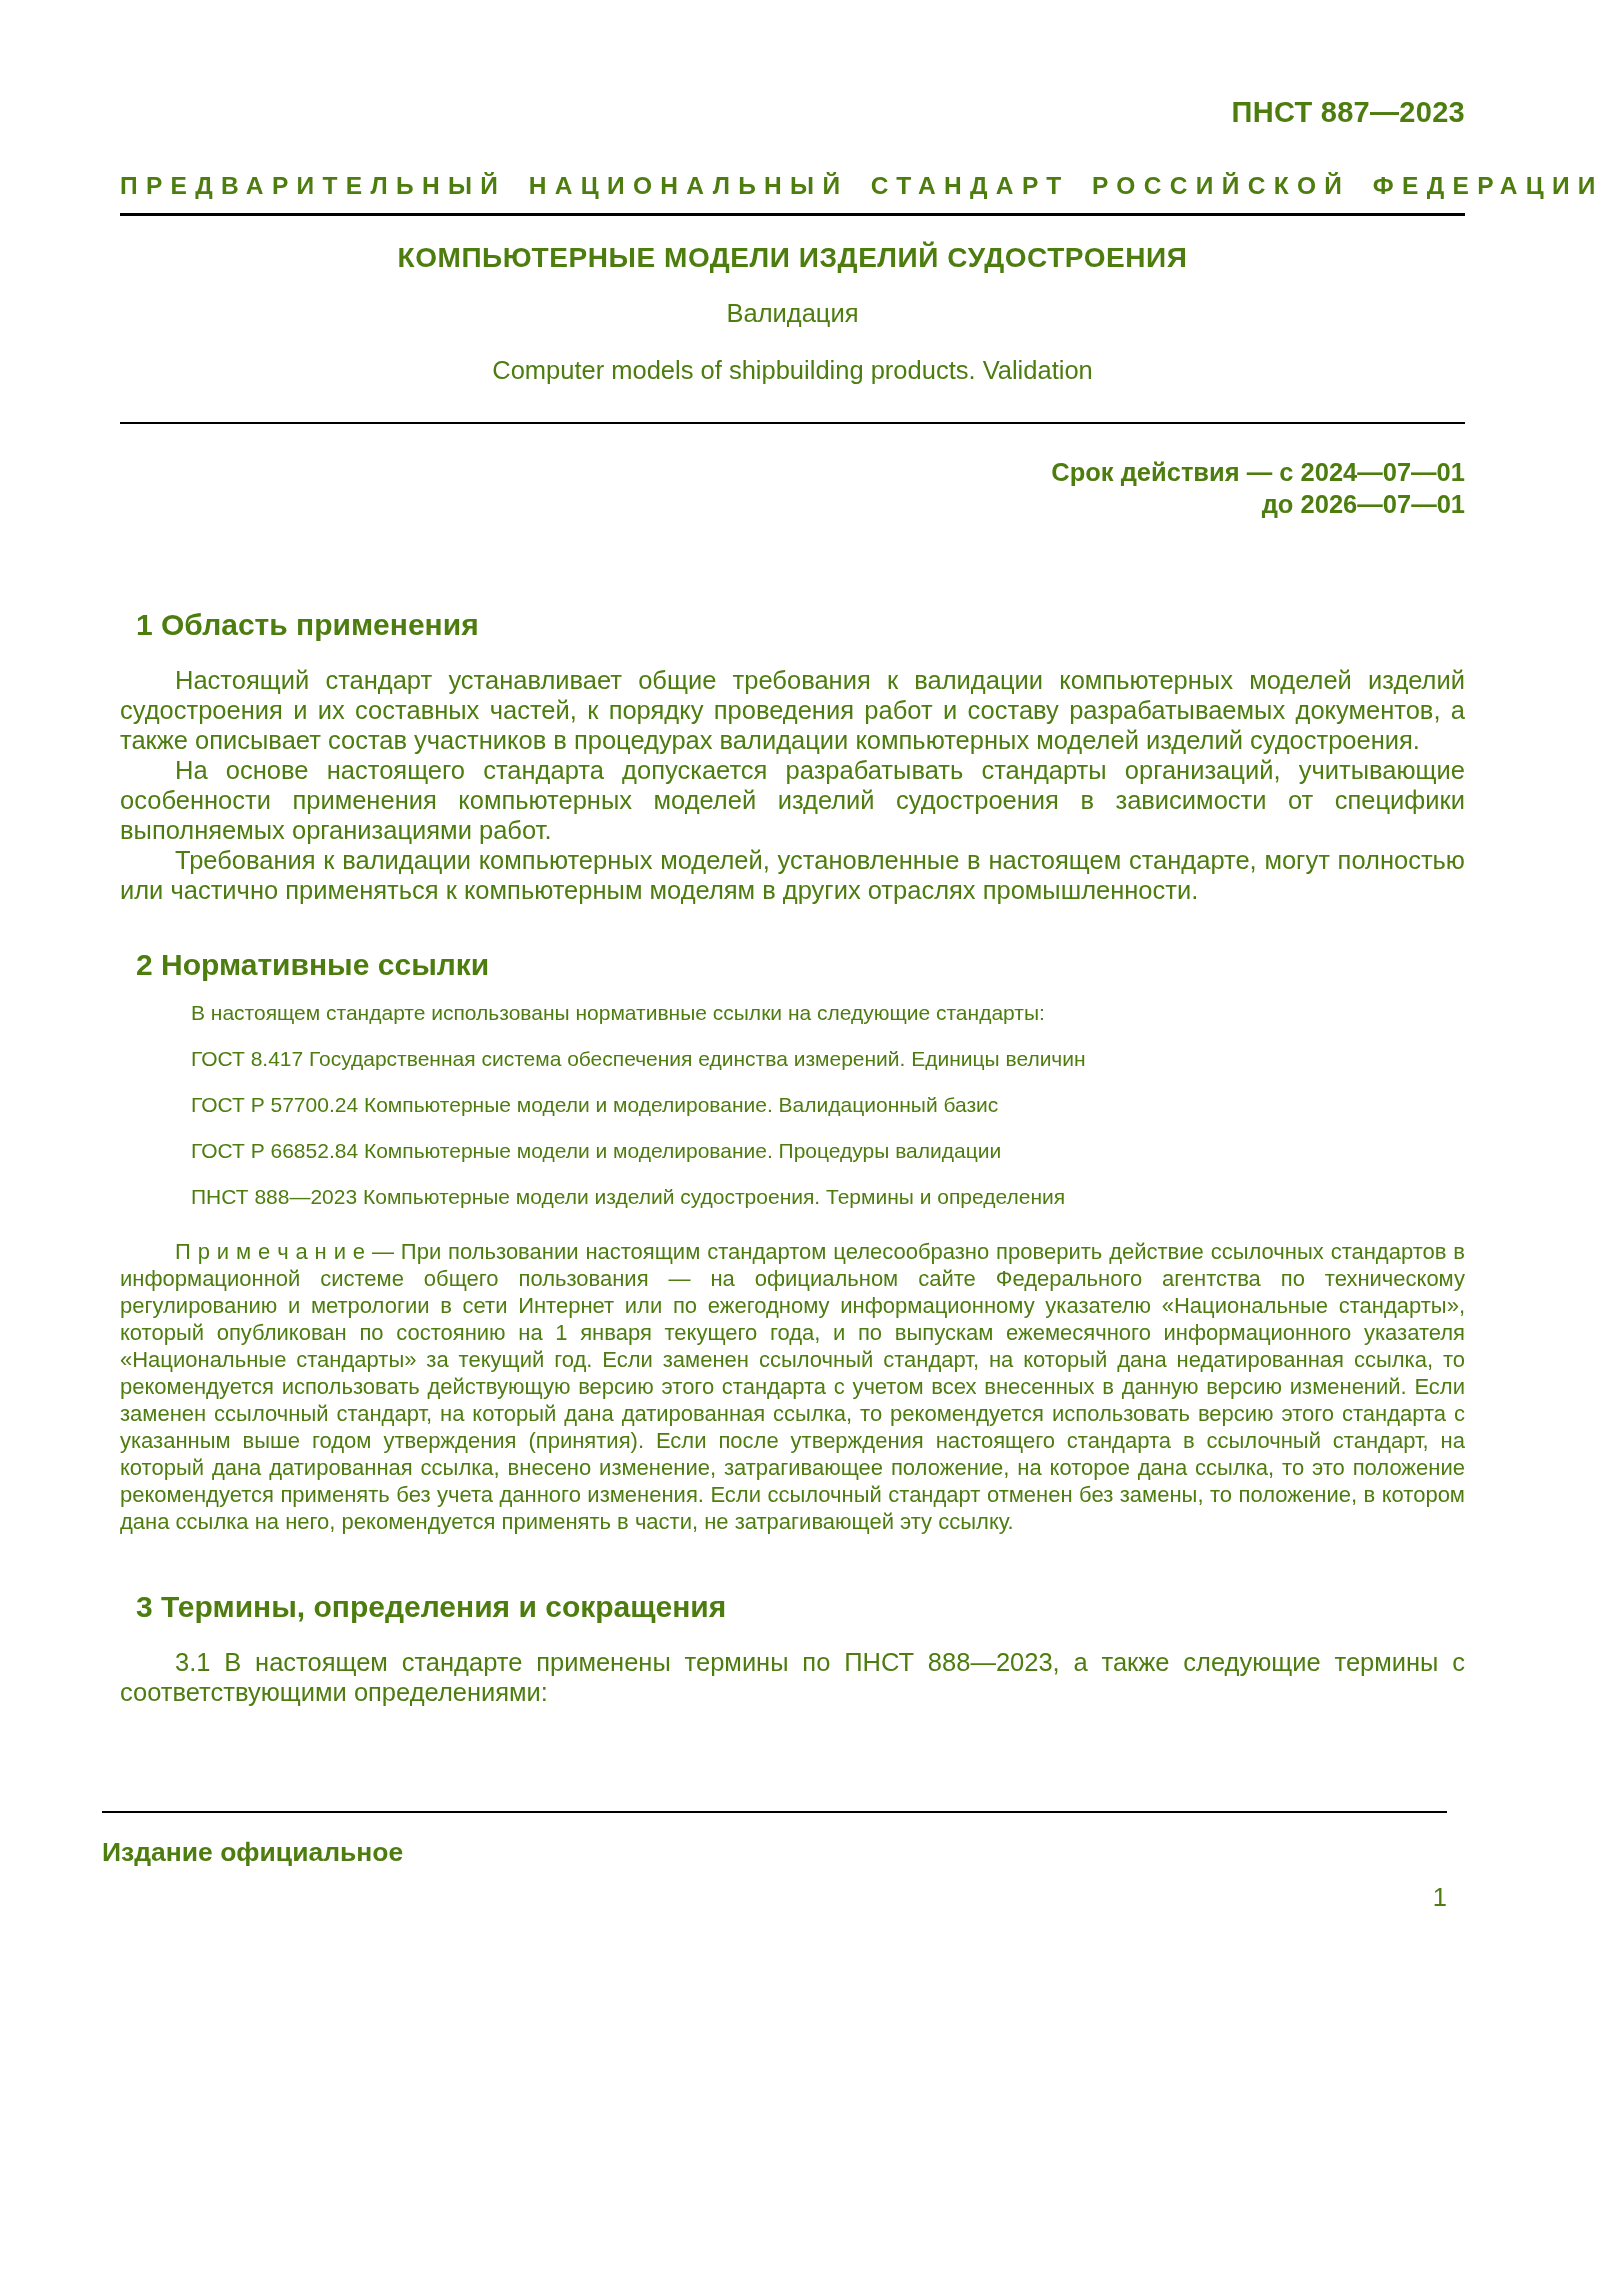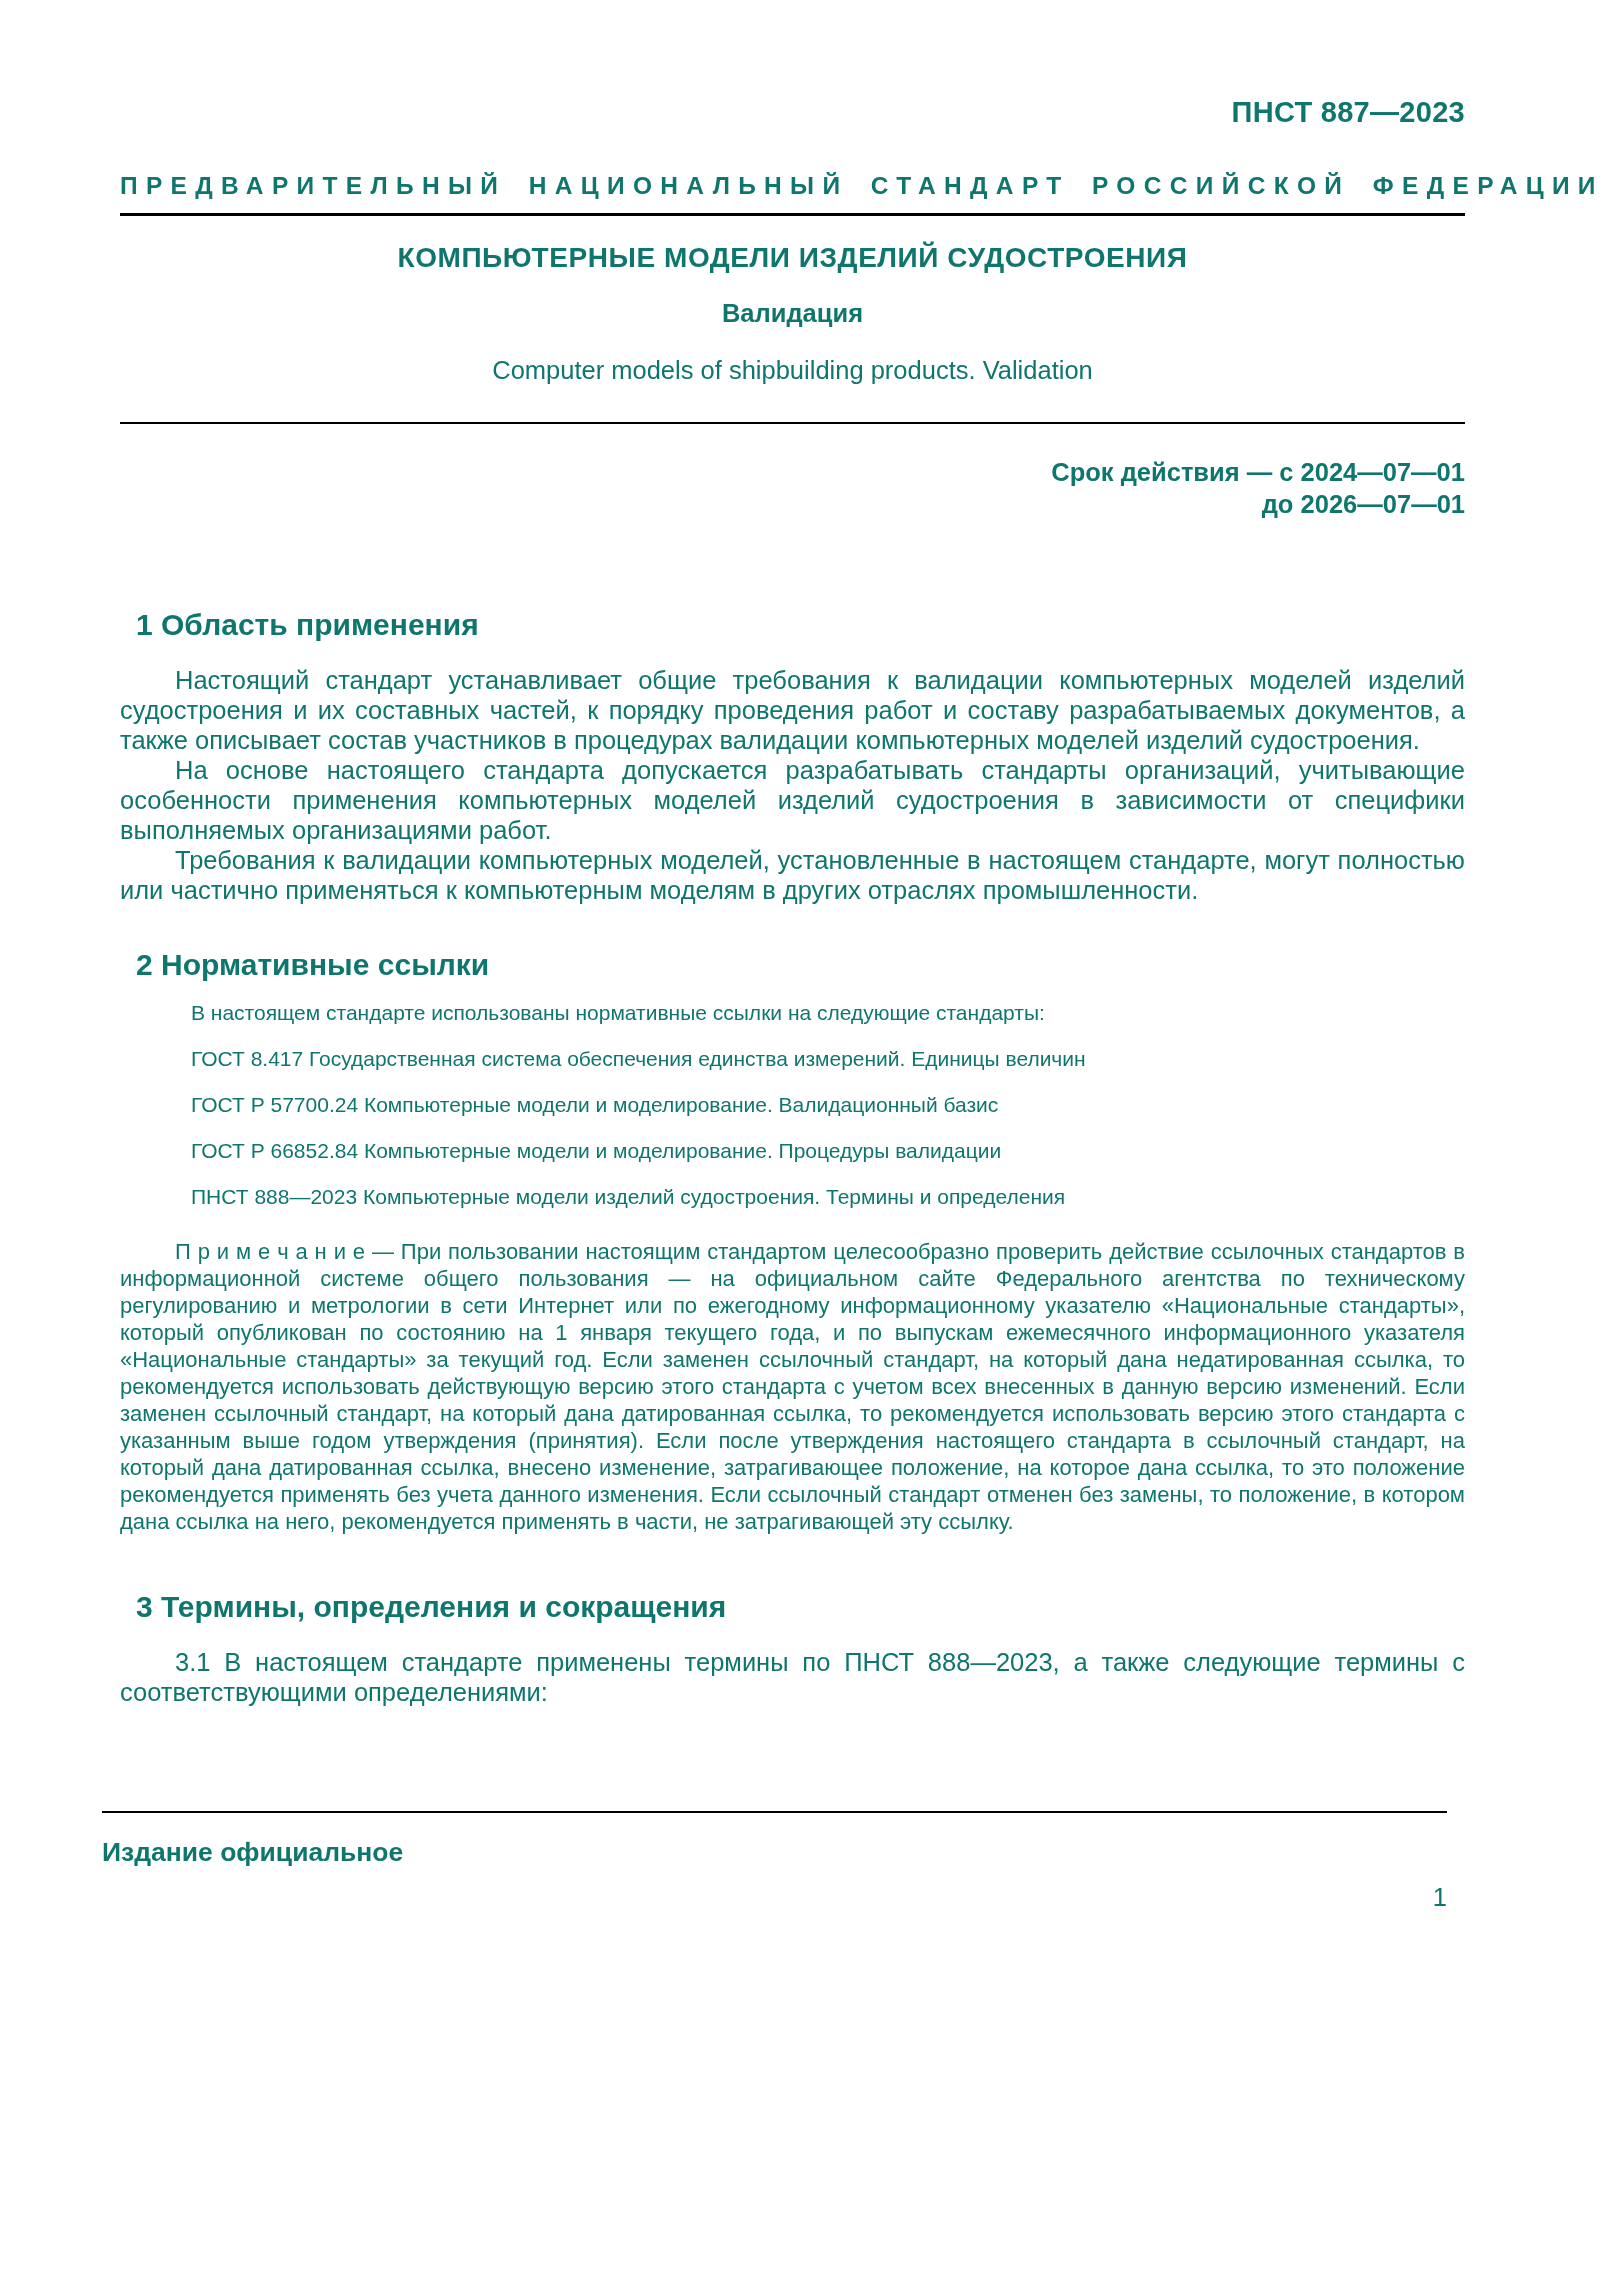--- a/index.html
+++ b/index.html
@@ -2,21 +2,21 @@
 <html lang="ru"><head>
 <meta charset="utf-8">
 <style>
   html, body { margin: 0; padding: 0; background: #ffffff; }
   .page {
     position: relative;
     width: 1621px;
     height: 2293px;
     background: #ffffff;
     font-family: "Liberation Sans", sans-serif;
-    color: #0f766e;
+    color: #4d7c0f;
     overflow: hidden;
     box-sizing: border-box;
   }
   .content {
     position: absolute;
     left: 120px;
     top: 0;
     width: 1345px;
   }
   .doc-number {
@@ -39,21 +39,21 @@
   .title-ru {
     margin-top: 26px;
     text-align: center;
     font-weight: bold;
     font-size: 28px;
     letter-spacing: 0.02em;
   }
   .subtitle-ru {
     margin-top: 25.5px;
     text-align: center;
-    font-weight: bold;
+    font-weight: normal;
     font-size: 25.5px;
   }
   .title-en {
     margin-top: 27.4px;
     text-align: center;
     font-size: 25.5px;
   }
   .rule-under-titles { margin-top: 37px; }
   .validity {
     margin-top: 32px;

